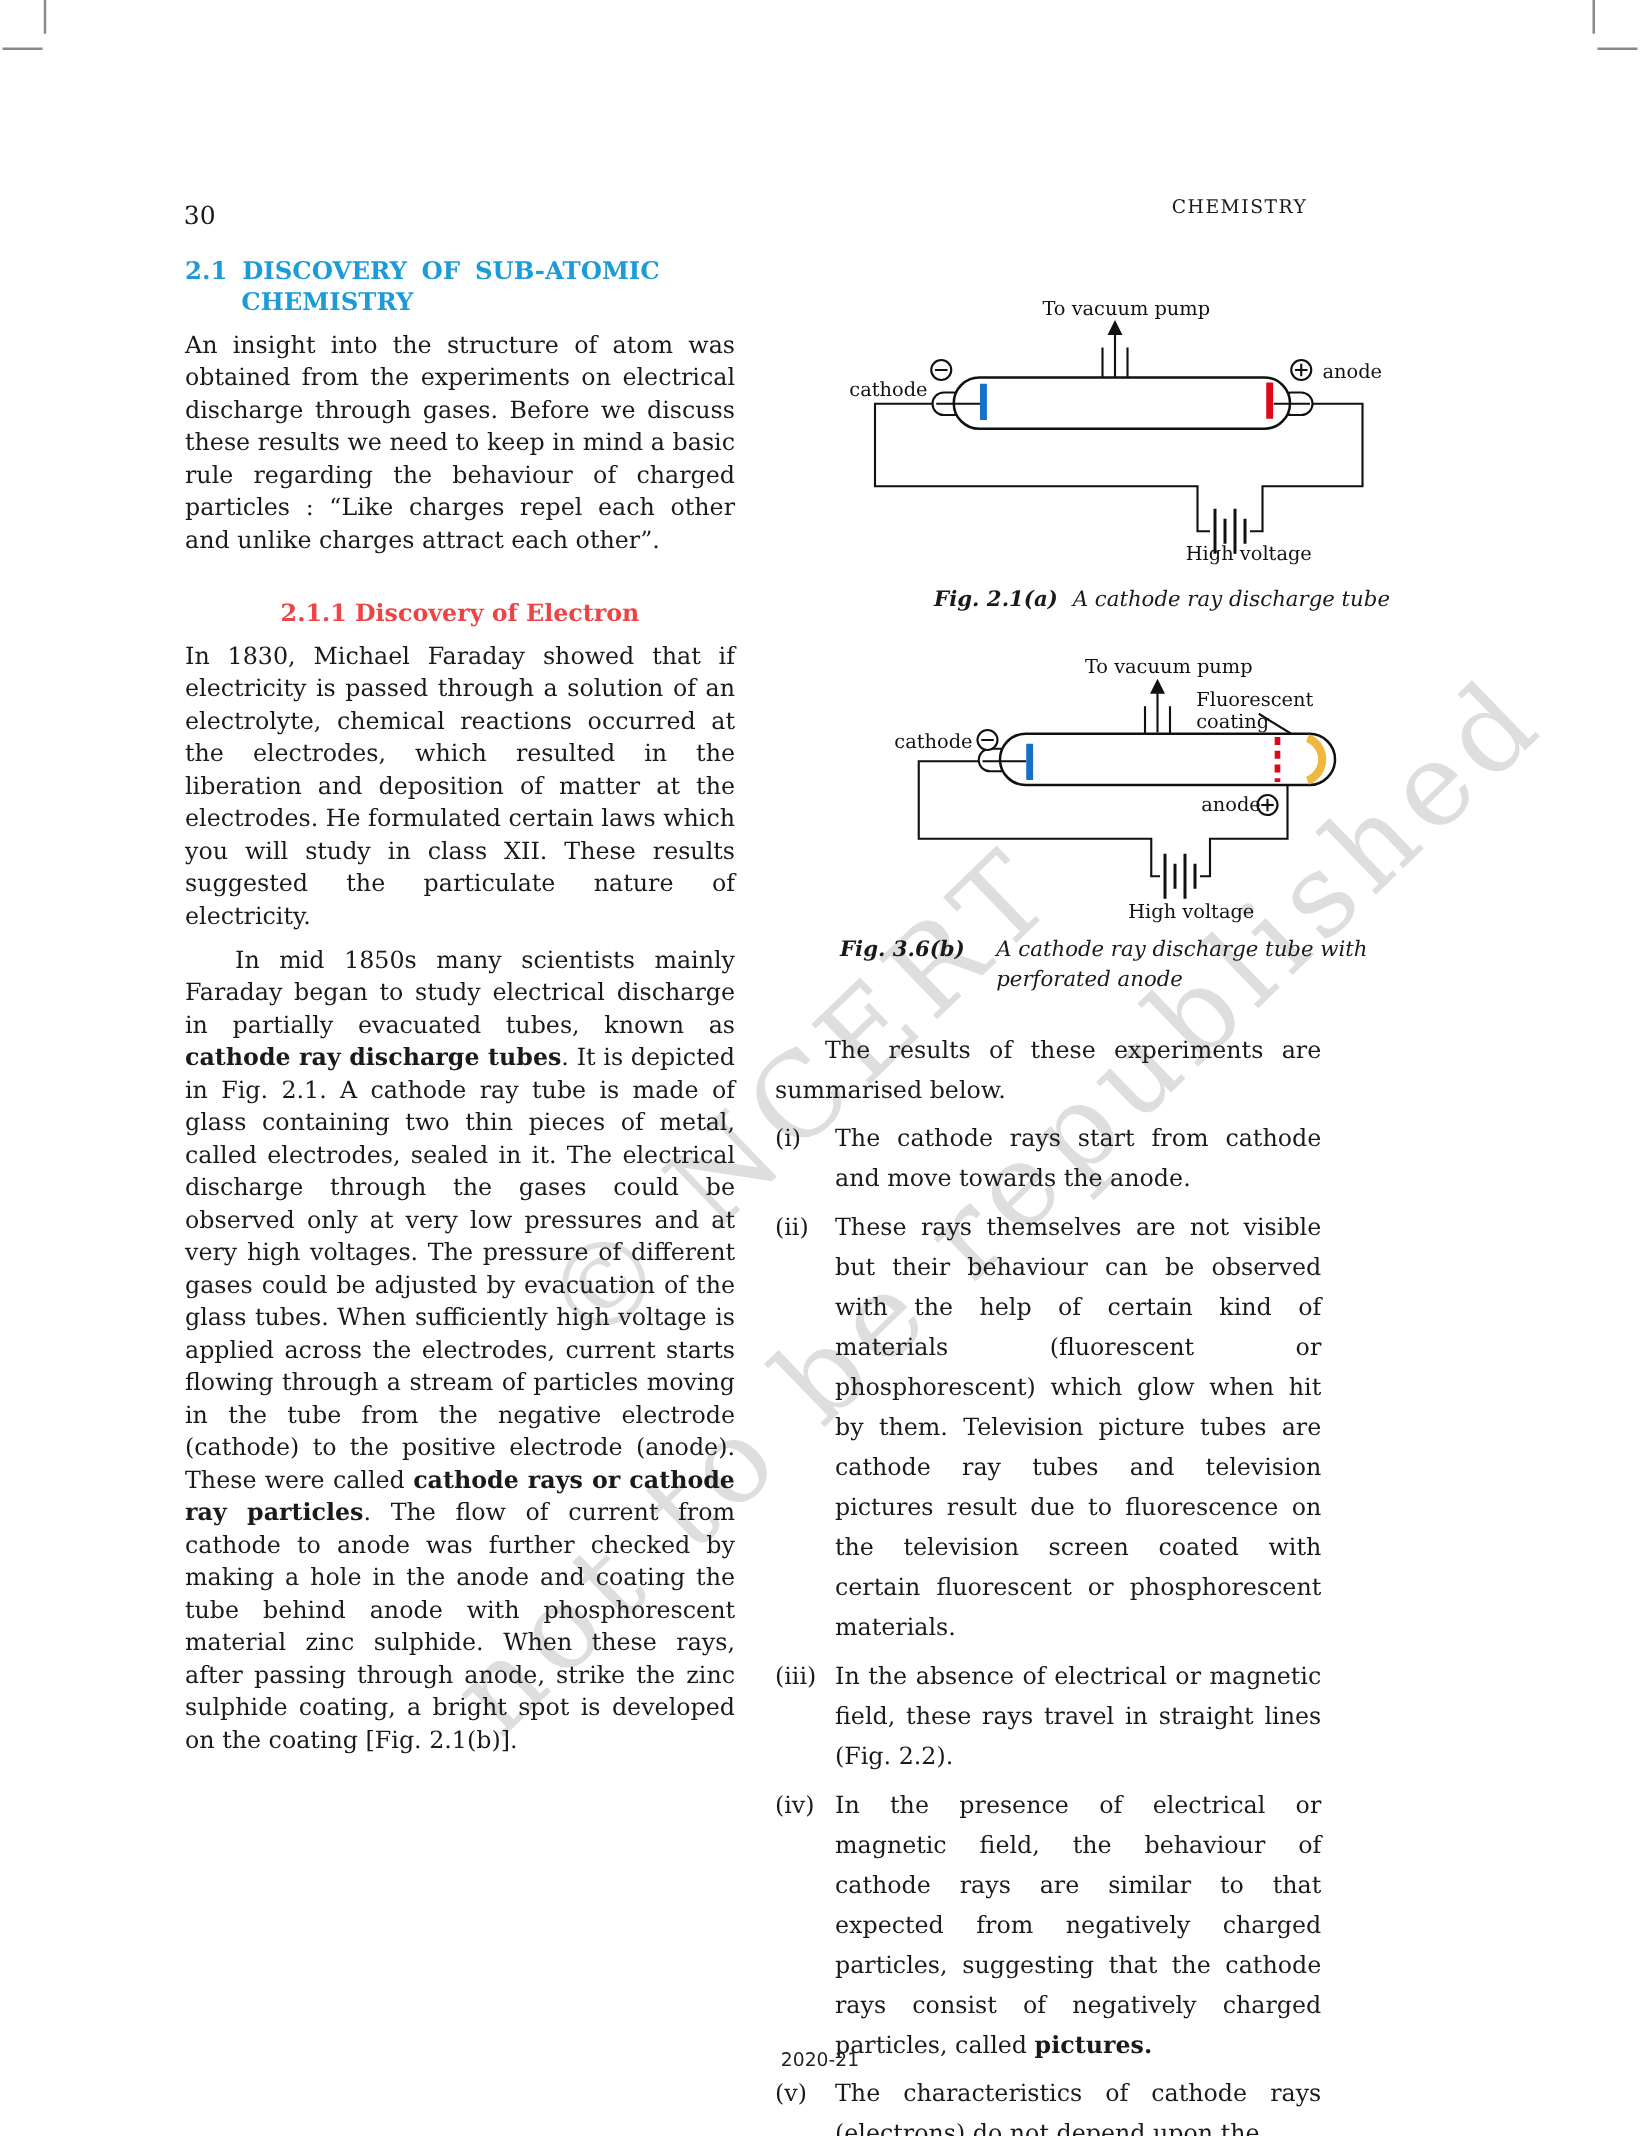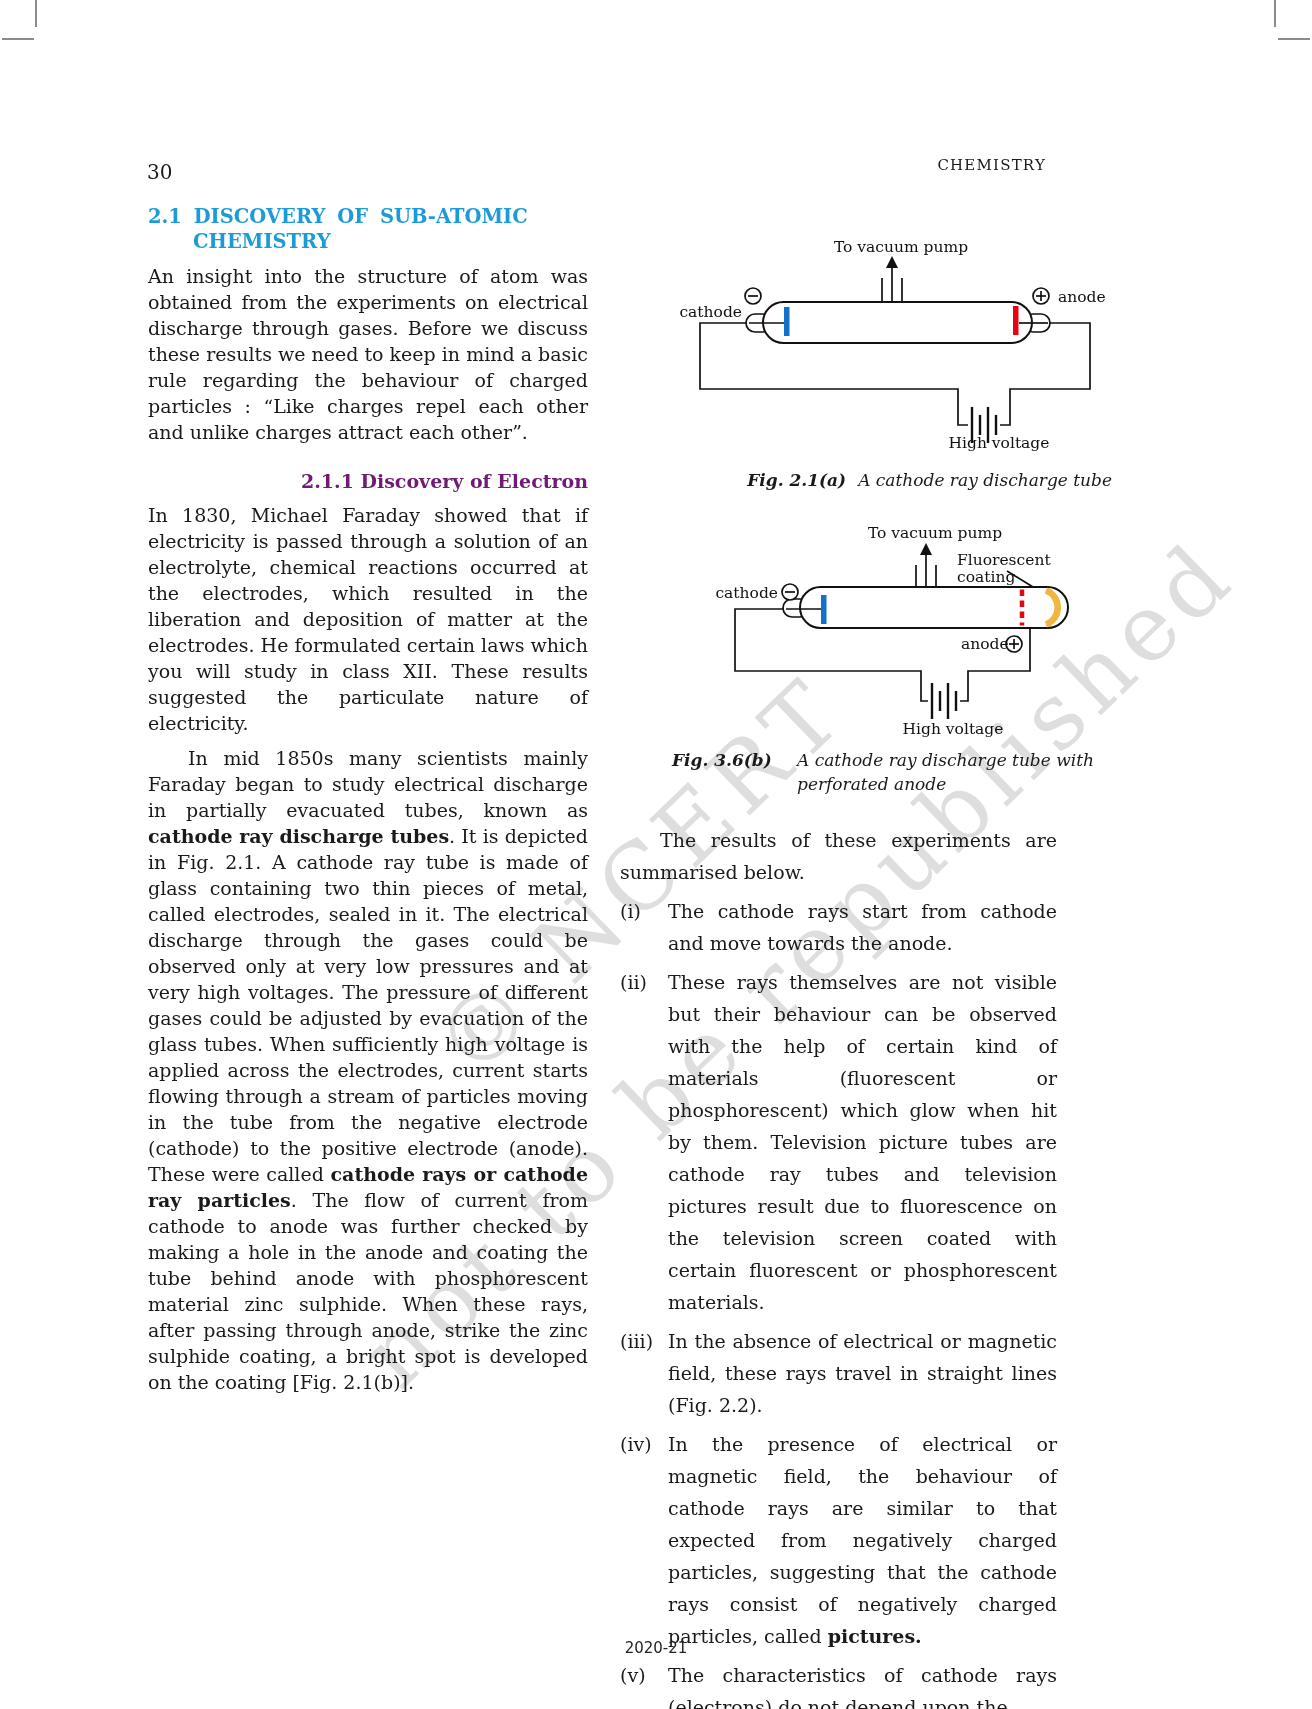--- a/index.html
+++ b/index.html
@@ -19,22 +19,22 @@
   .watermark{position:absolute;left:170px;top:768px;width:1060px;
     transform:rotate(-44deg);transform-origin:center;text-align:center;
     font-size:92px;line-height:172px;letter-spacing:8px;
     color:rgba(125,125,125,0.25);white-space:nowrap;pointer-events:none;}
   
   .leftcol{position:absolute;left:148px;top:204px;width:440px;
     text-align:justify;font-size:19px;line-height:26px;}
   .h1{color:#1b9bd8;font-weight:bold;font-size:19.5px;line-height:25px;
     word-spacing:5px;text-align:left;}
   .h1 .l2{padding-left:45px;display:block;}
-  .h2{color:#701a75;font-weight:bold;font-size:19px;margin-top:23px;
-    margin-bottom:8px;text-align:right;}
+  .h2{color:#ef4444;font-weight:bold;font-size:19px;margin-top:33px;
+    margin-bottom:8px;text-align:center;}
   .para{margin-top:9px;}
   .indent{text-indent:40px;}
   .bld{font-weight:bold;}
   
   .figsvg{position:absolute;}
   .figsvg text{font-size:15.5px;fill:#111;}
   .capA{position:absolute;left:620px;top:470px;width:492px;text-align:right;
     font-size:17px;font-style:italic;}
   .capA .lbl,.capB .lbl{font-weight:bold;}
   .capA .lbl{margin-right:12px;}

